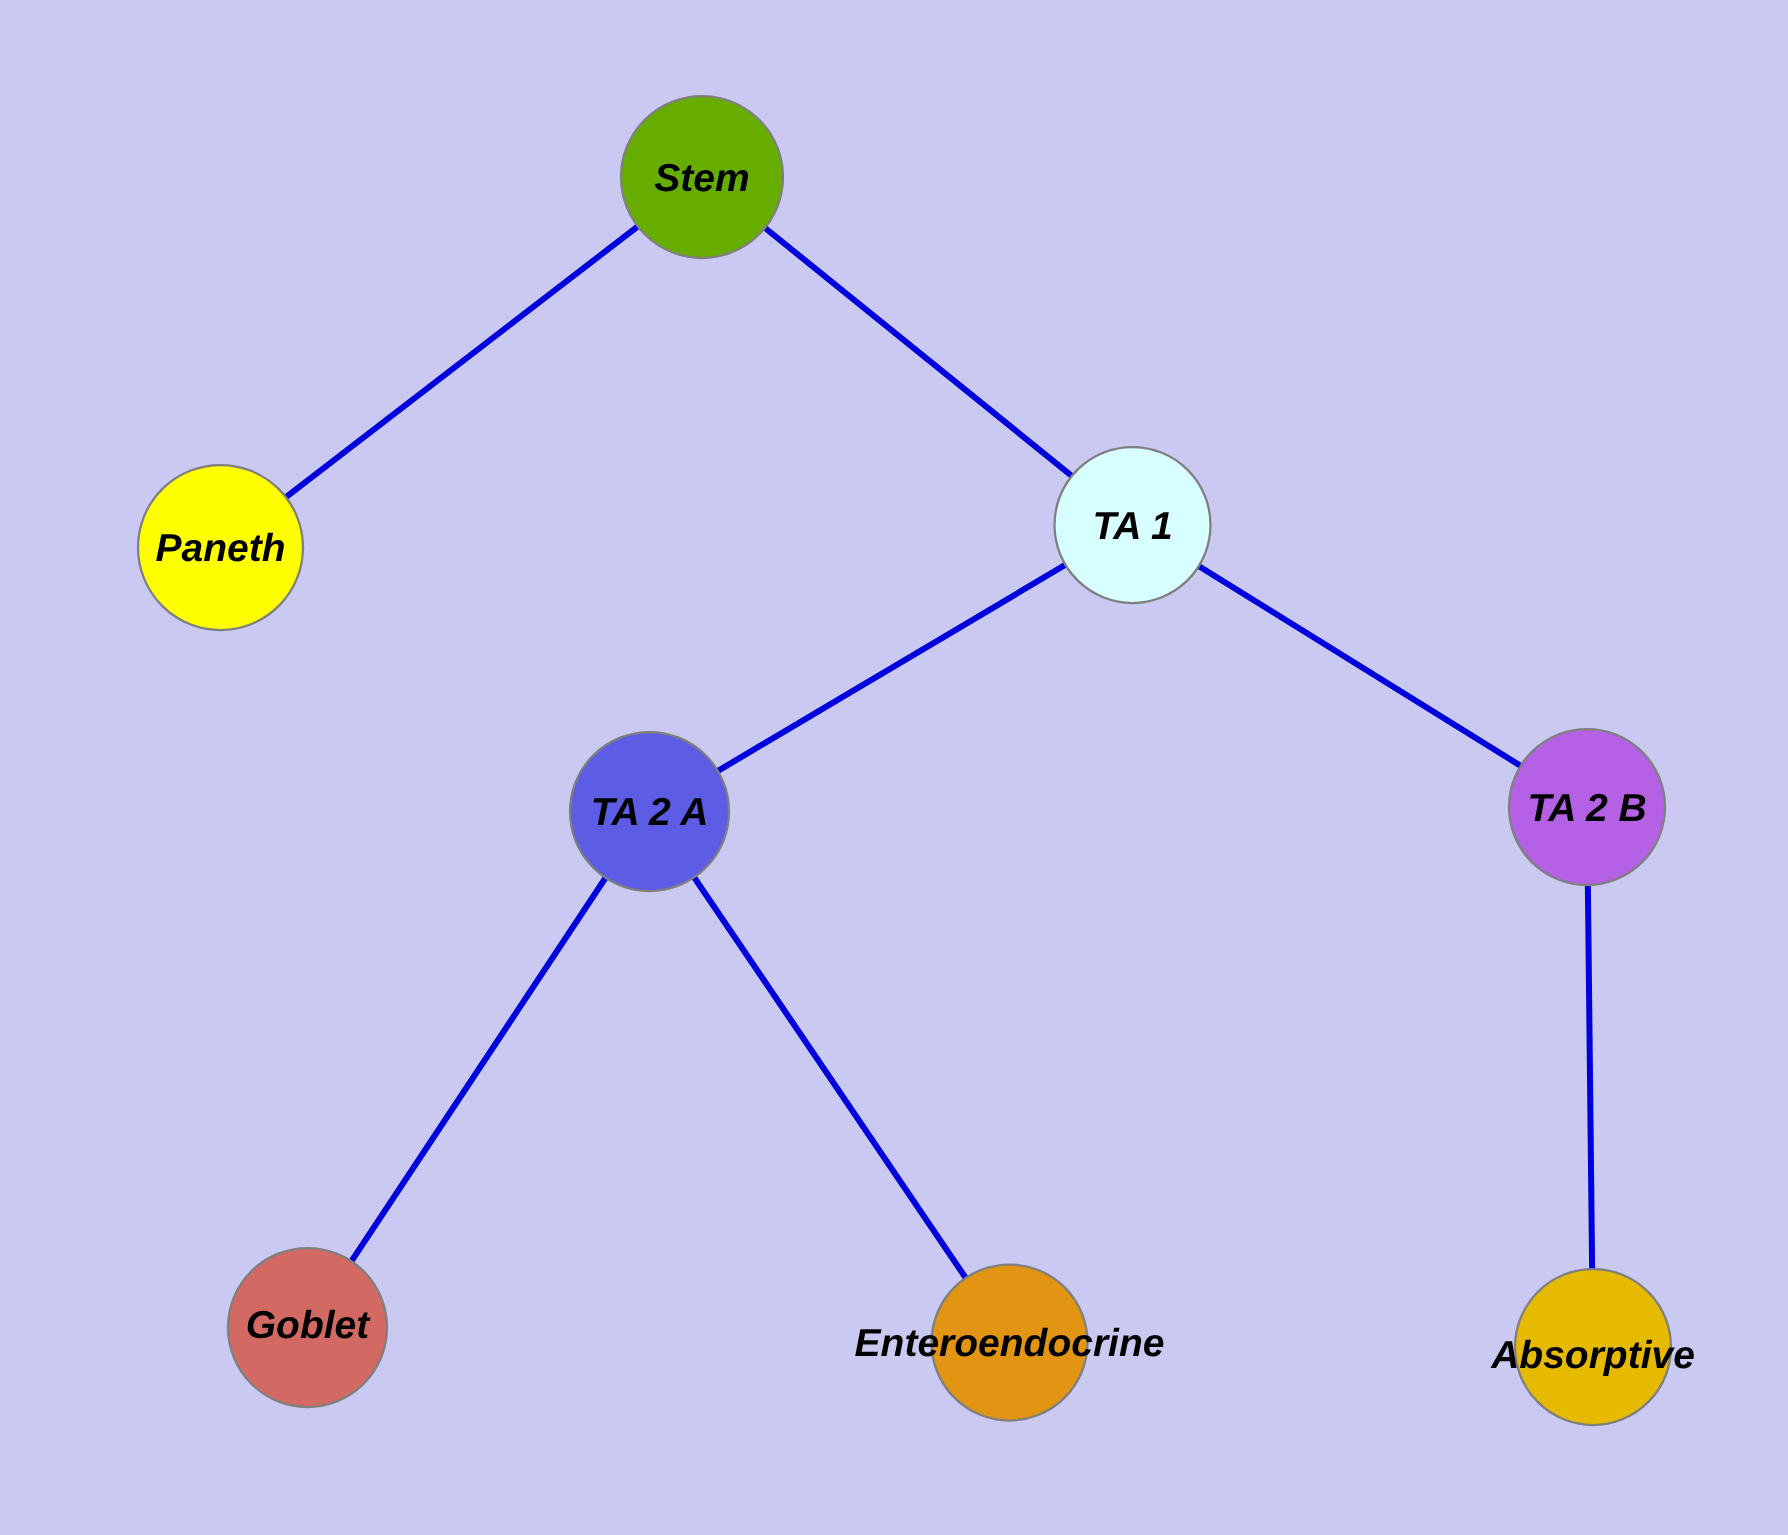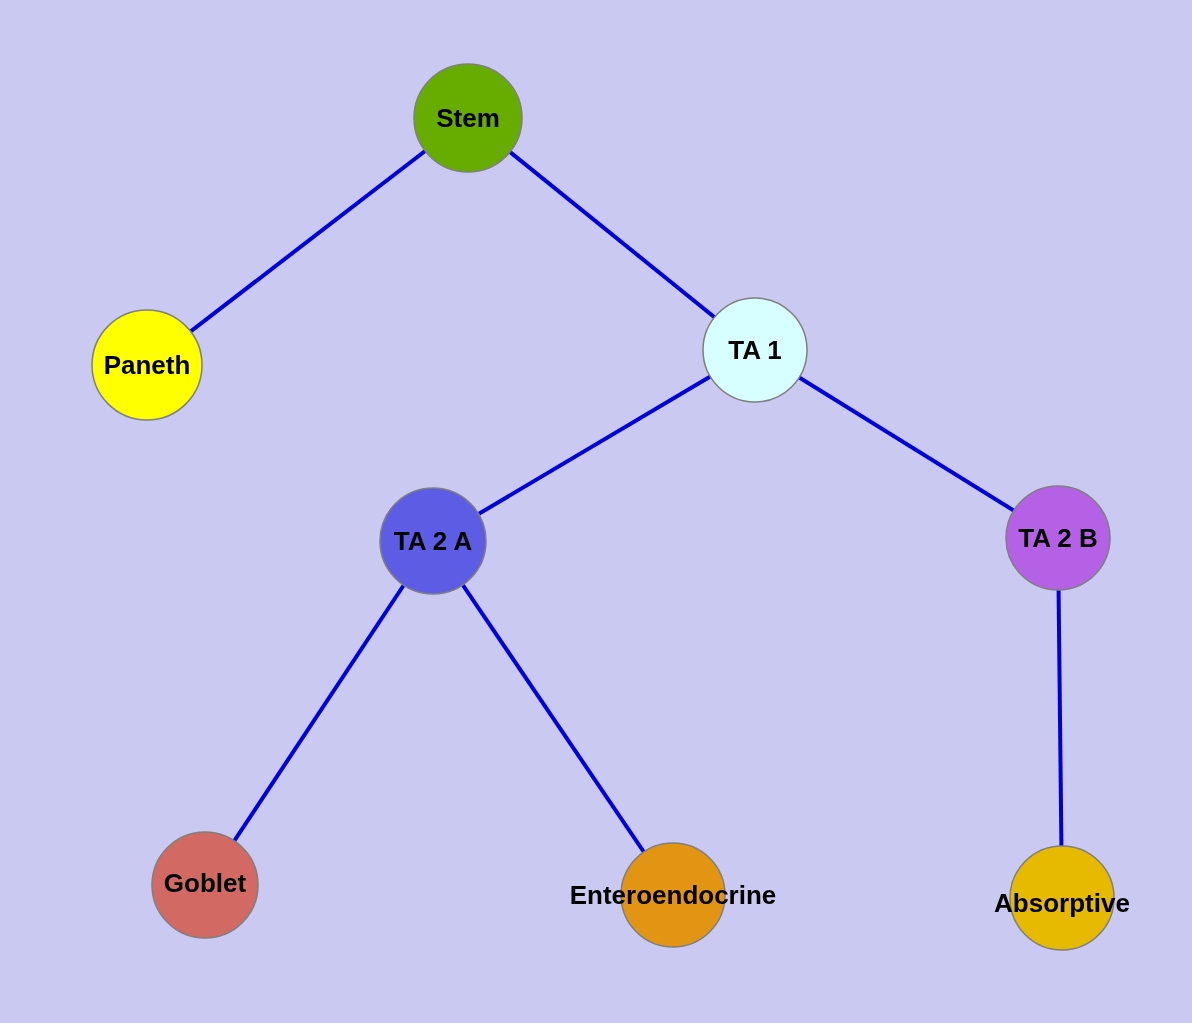--- a/index.html
+++ b/index.html
@@ -8,20 +8,21 @@
     width: 1192px;
     height: 1023px;
     background: #c9c9f2;
     overflow: hidden;
     font-family: "Liberation Sans", sans-serif;
   }
   #stage {
     position: relative;
     width: 1192px;
     height: 1023px;
+    font-style: italic;
   }
   svg {
     display: block;
   }
   .edge {
     stroke-width: 4;
     fill: none;
   }
   .node-circle {
     stroke: #7f7f7f;

